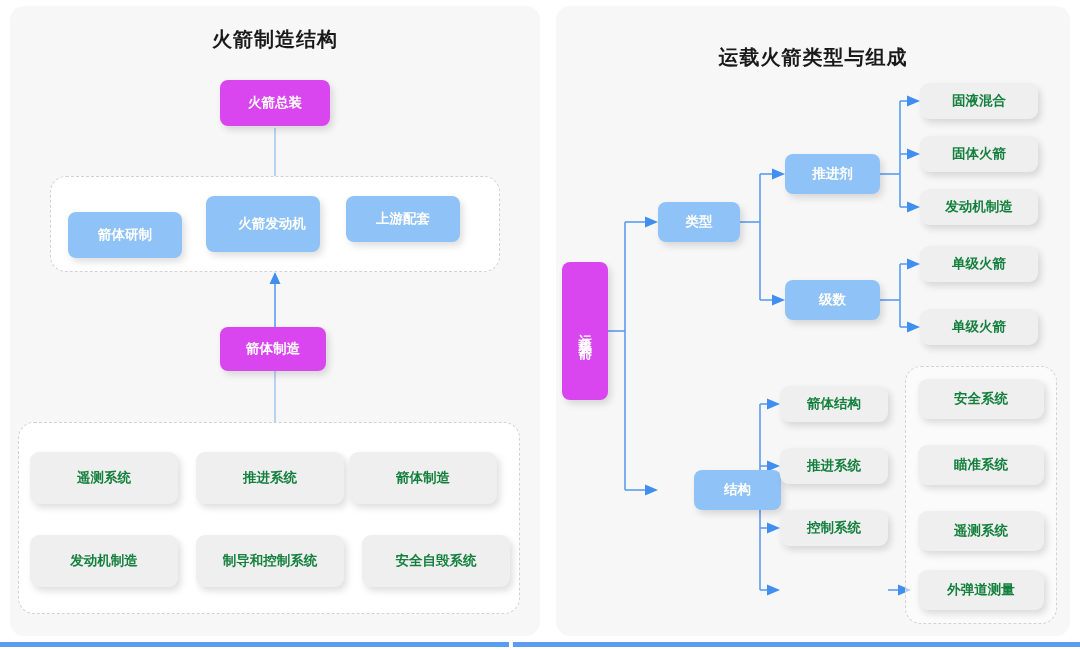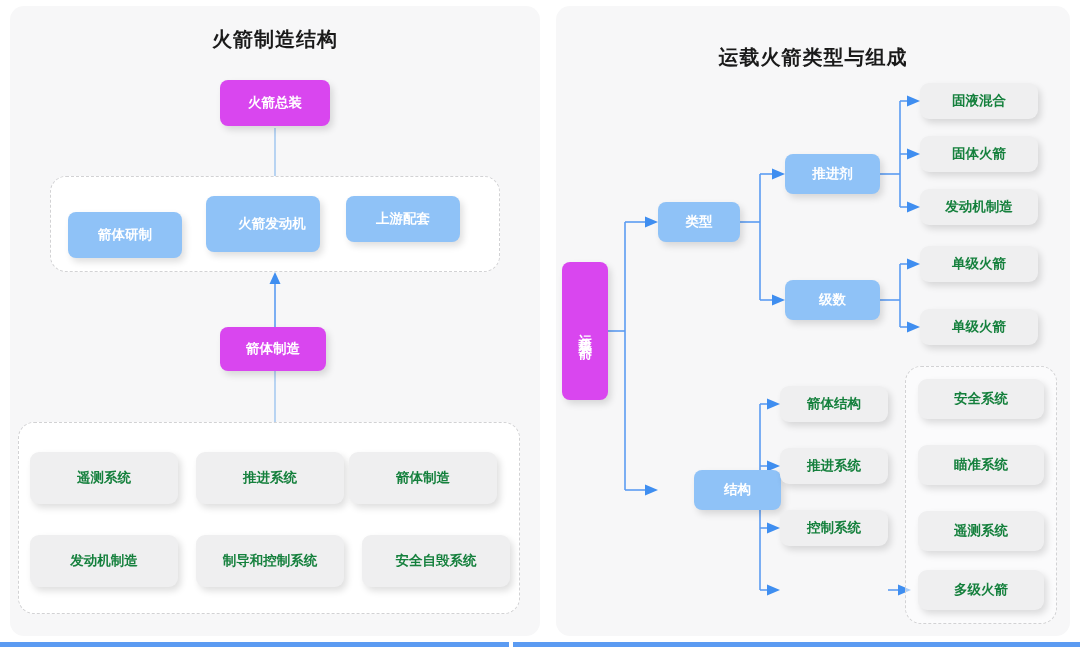--- a/index.html
+++ b/index.html
@@ -207,18 +207,18 @@
 
   <div class="node grey" style="left:780px;top:386px;width:108px;height:36px;">箭体结构</div>
   <div class="node grey" style="left:780px;top:448px;width:108px;height:36px;">推进系统</div>
   <div class="node grey" style="left:780px;top:510px;width:108px;height:36px;">控制系统</div>
 
   <div class="group-box transparent" style="left:905px;top:366px;width:152px;height:258px;"></div>
 
   <div class="node grey" style="left:918px;top:379px;width:126px;height:40px;">安全系统</div>
   <div class="node grey" style="left:918px;top:445px;width:126px;height:40px;">瞄准系统</div>
   <div class="node grey" style="left:918px;top:511px;width:126px;height:40px;">遥测系统</div>
-  <div class="node grey" style="left:918px;top:570px;width:126px;height:40px;">多级火箭</div>
+  <div class="node grey" style="left:918px;top:570px;width:126px;height:40px;">外弹道测量</div>
 
   <div id="bottom-bar"></div>
   <div id="bottom-bar-gap"></div>
 
 </div>
 
 </body></html>

